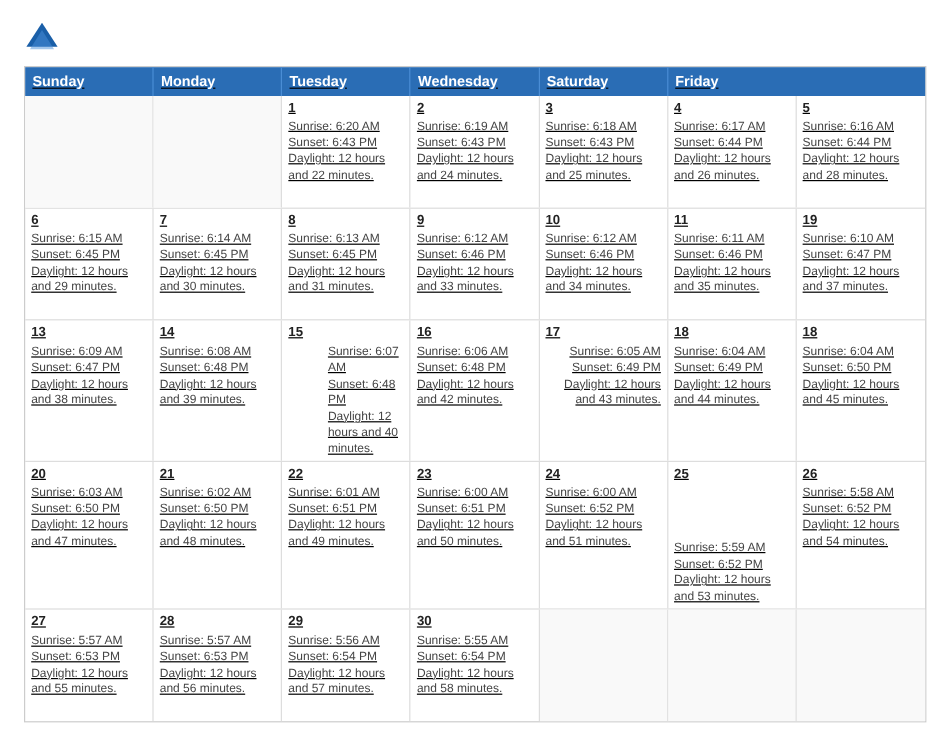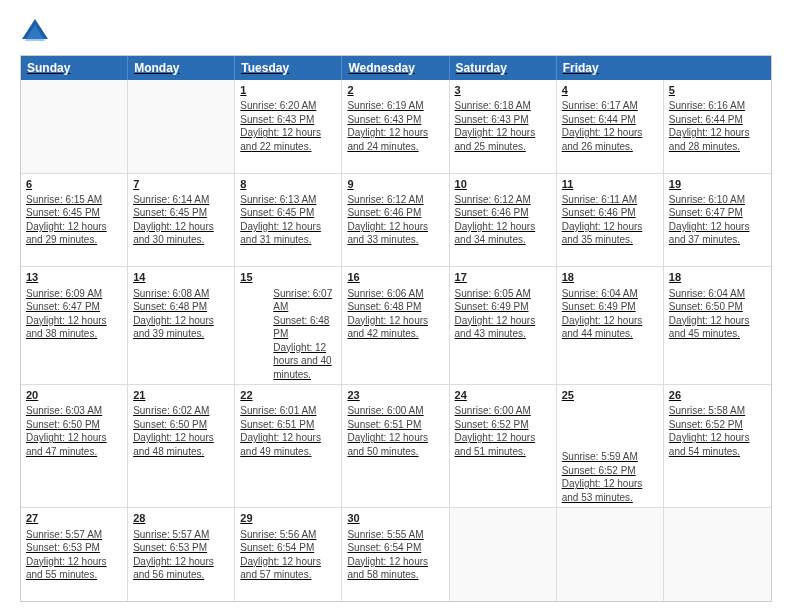--- a/index.html
+++ b/index.html
@@ -251,21 +251,21 @@
 Daylight: 12 hours and 40 minutes.</div>
           </div>
           <div class="cal-cell">
             <div class="day-num">16</div>
             <div class="day-info" style="white-space: pre-line;">Sunrise: 6:06 AM
 Sunset: 6:48 PM
 Daylight: 12 hours and 42 minutes.</div>
           </div>
           <div class="cal-cell">
             <div class="day-num">17</div>
-            <div class="day-info" style="white-space: pre-line;">Sunrise: 6:05 AM
+            <div class="day-info" style="white-space: pre-line; text-align: right;">Sunrise: 6:05 AM
 Sunset: 6:49 PM
 Daylight: 12 hours and 43 minutes.</div>
           </div>
           <div class="cal-cell">
             <div class="day-num">18</div>
             <div class="day-info" style="white-space: pre-line;">Sunrise: 6:04 AM
 Sunset: 6:49 PM
 Daylight: 12 hours and 44 minutes.</div>
           </div>
           <div class="cal-cell">

